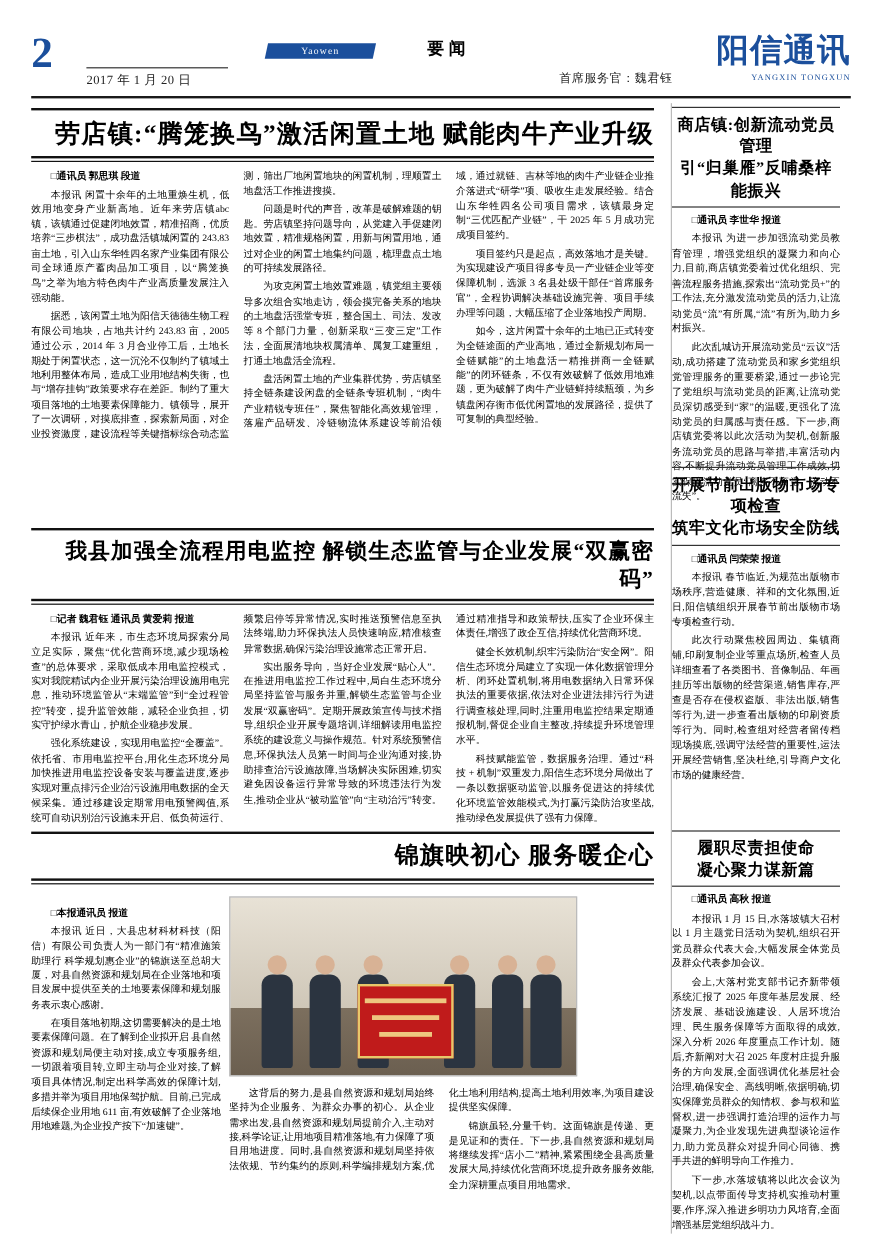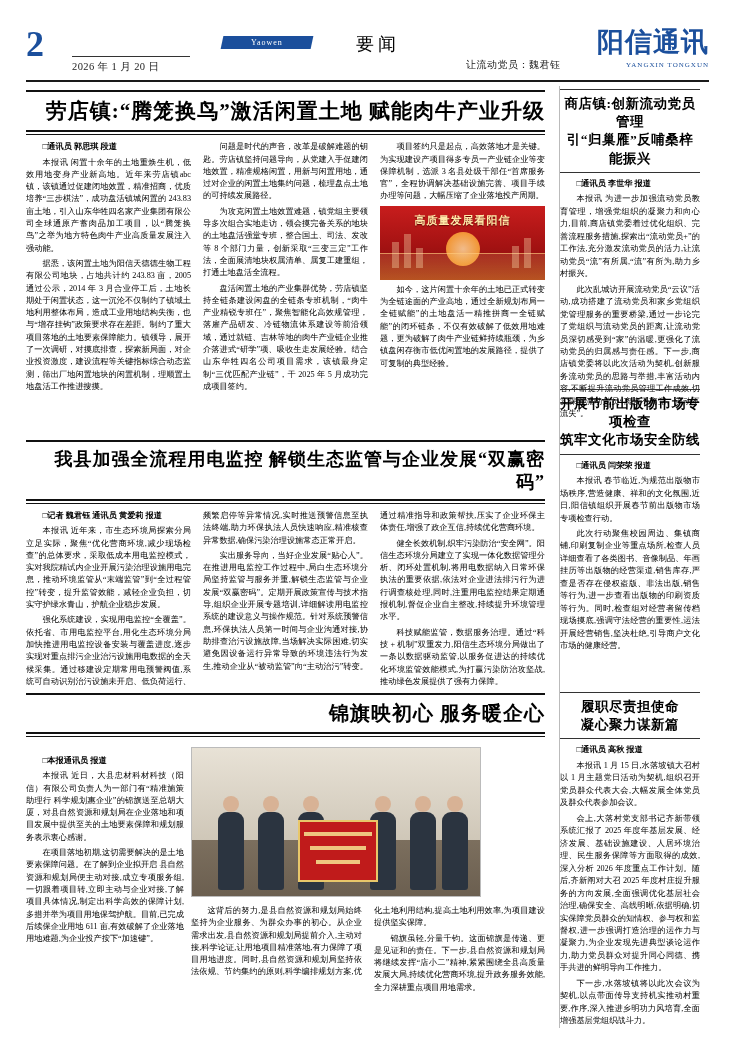--- a/index.html
+++ b/index.html
@@ -64,22 +64,22 @@
     letter-spacing: 1px;
     text-align: center;
     line-height: 13px;
     transform: skewX(-12deg);
   }
   .yaowen-badge span { display: inline-block; transform: skewX(12deg); }
   .section-title {
     position: absolute;
     left: 330px;
     top: 10px;
-    font-size: 18px;
-    font-weight: normal;
+    font-size: 14px;
+    font-weight: bold;
     letter-spacing: 4px;
     font-family: "Liberation Serif", serif;
   }
   .editor {
     position: absolute;
     left: 440px;
     top: 36px;
     font-size: 10px;
     color: #222;
     letter-spacing: 0.5px;
@@ -263,24 +263,24 @@
   }
 </style>
 </head>
 <body>
 
 <div class="page">
   <div class="inner">
 
     <div class="masthead">
       <div class="pagenum">2</div>
-      <div class="date-line">2026 年 1 月 20 日</div>
+      <div class="date-line">2017 年 1 月 20 日</div>
       <div class="yaowen-badge"><span>Yaowen</span></div>
       <div class="section-title">要闻</div>
-      <div class="editor">让流动党员：魏君钰</div>
+      <div class="editor">首席服务官：魏君钰</div>
       <div class="logo">
         <div class="cn">阳信通讯</div>
         <div class="en">YANGXIN TONGXUN</div>
       </div>
     </div>
 
     <div class="body">
 
       <div class="col-left">
 
@@ -289,30 +289,20 @@
           <h1 class="headline-main">劳店镇:“腾笼换鸟”激活闲置土地 赋能肉牛产业升级</h1>
           <hr class="rule-dbl">
           <div class="cols3">
             <p class="byline">□通讯员 郭思琪 段道</p>
             <p>本报讯 闲置十余年的土地重焕生机，低效用地变身产业新高地。近年来劳店镇abc镇，该镇通过促建闭地效置，精准招商，优质培养“三步棋法”，成功盘活镇城闲置的 243.83 亩土地，引入山东华牲四名家产业集团有限公司全球通原产蓄肉品加工项目，以“腾笼换鸟”之举为地方特色肉牛产业高质量发展注入强动能。</p>
             <p>据悉，该闲置土地为阳信天德德生物工程有限公司地块，占地共计约 243.83 亩，2005 通过公示，2014 年 3 月合业停工后，土地长期处于闲置状态，这一沉沦不仅制约了镇域土地利用整体布局，造成工业用地结构失衡，也与“增存挂钩”政策要求存在差距。制约了重大项目落地的土地要素保障能力。镇领导，展开了一次调研，对摸底排查，探索新局面，对企业投资激度，建设流程等关键指标综合动态监测，筛出厂地闲置地块的闲置机制，理顺置土地盘活工作推进搜摸。</p>
             <p>问题是时代的声音，改革是破解难题的钥匙。劳店镇坚持问题导向，从党建入手促建闭地效置，精准规格闲置，用新与闲置用地，通过对企业的闲置土地集约问题，梳理盘点土地的可持续发展路径。</p>
             <p>为攻克闲置土地效置难题，镇党组主要领导多次组合实地走访，领会摸完备关系的地块的土地盘活强堂专班，整合国土、司法、发改等 8 个部门力量，创新采取“三变三定”工作法，全面展清地块权属清单、属复工建重组，打通土地盘活全流程。</p>
             <p>盘活闲置土地的产业集群优势，劳店镇坚持全链条建设闲盘的全链条专班机制，“肉牛产业精锐专班任”，聚焦智能化高效规管理，落雇产品研发、冷链物流体系建设等前沿领域，通过就链、吉林等地的肉牛产业链企业推介落进式“研学”项、吸收生走发展经验。结合山东华牲四名公司项目需求，该镇最身定制“三优匹配产业链”，干 2025 年 5 月成功完成项目签约。</p>
             <p>项目签约只是起点，高效落地才是关键。为实现建设产项目得多专员一产业链企业等变保障机制，选派 3 名县处级干部任“首席服务官”，全程协调解决基础设施完善、项目手续办理等问题，大幅压缩了企业落地投产周期。</p>
-            <div class="banner">
-              <div class="btxt">高质量发展看阳信</div>
-              <div class="sun"></div>
-              <div class="wave"></div>
-              <div class="bldg" style="left:12px;height:26px;"></div>
-              <div class="bldg" style="left:24px;height:34px;"></div>
-              <div class="bldg" style="left:36px;height:20px;"></div>
-              <div class="bldg" style="right:14px;height:30px;"></div>
-              <div class="bldg" style="right:26px;height:22px;"></div>
-            </div>
             <p>如今，这片闲置十余年的土地已正式转变为全链途面的产业高地，通过全新规划布局一全链赋能”的土地盘活一精推拼商一全链赋能”的闭环链条，不仅有效破解了低效用地难题，更为破解了肉牛产业链鲜持续瓶颈，为乡镇盘闲存衡市低优闲置地的发展路径，提供了可复制的典型经验。</p>
           </div>
         </div>
 
         <div class="art" style="top:350px;">
           <hr class="rule-thick">
           <h1 class="headline-main" style="font-size:18px;">我县加强全流程用电监控  解锁生态监管与企业发展“双赢密码”</h1>
           <hr class="rule-dbl">
           <div class="cols3">
             <p class="byline">□记者 魏君钰 通讯员 黄爱莉 报道</p>

